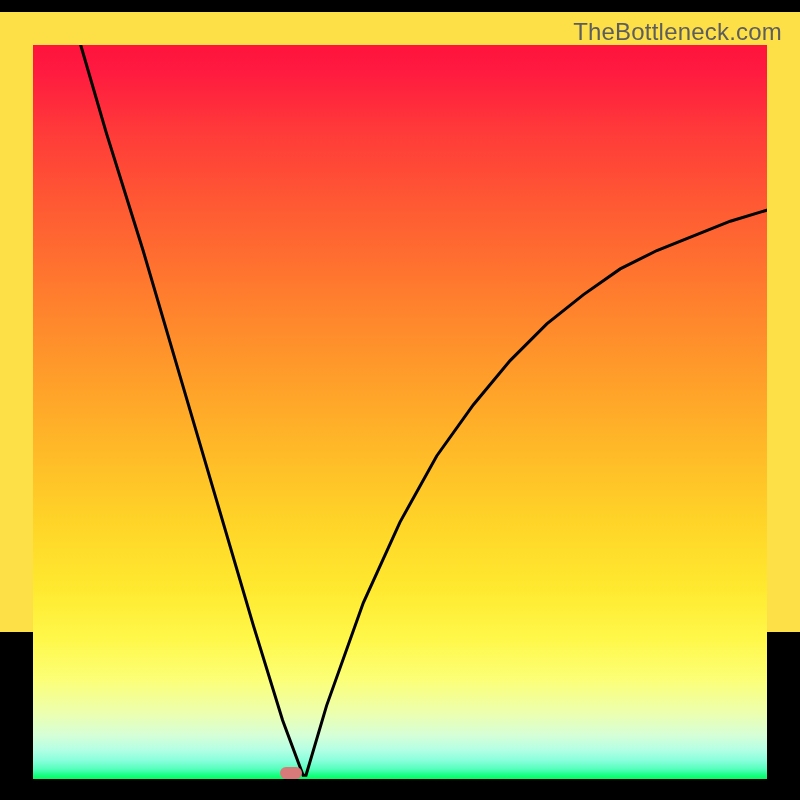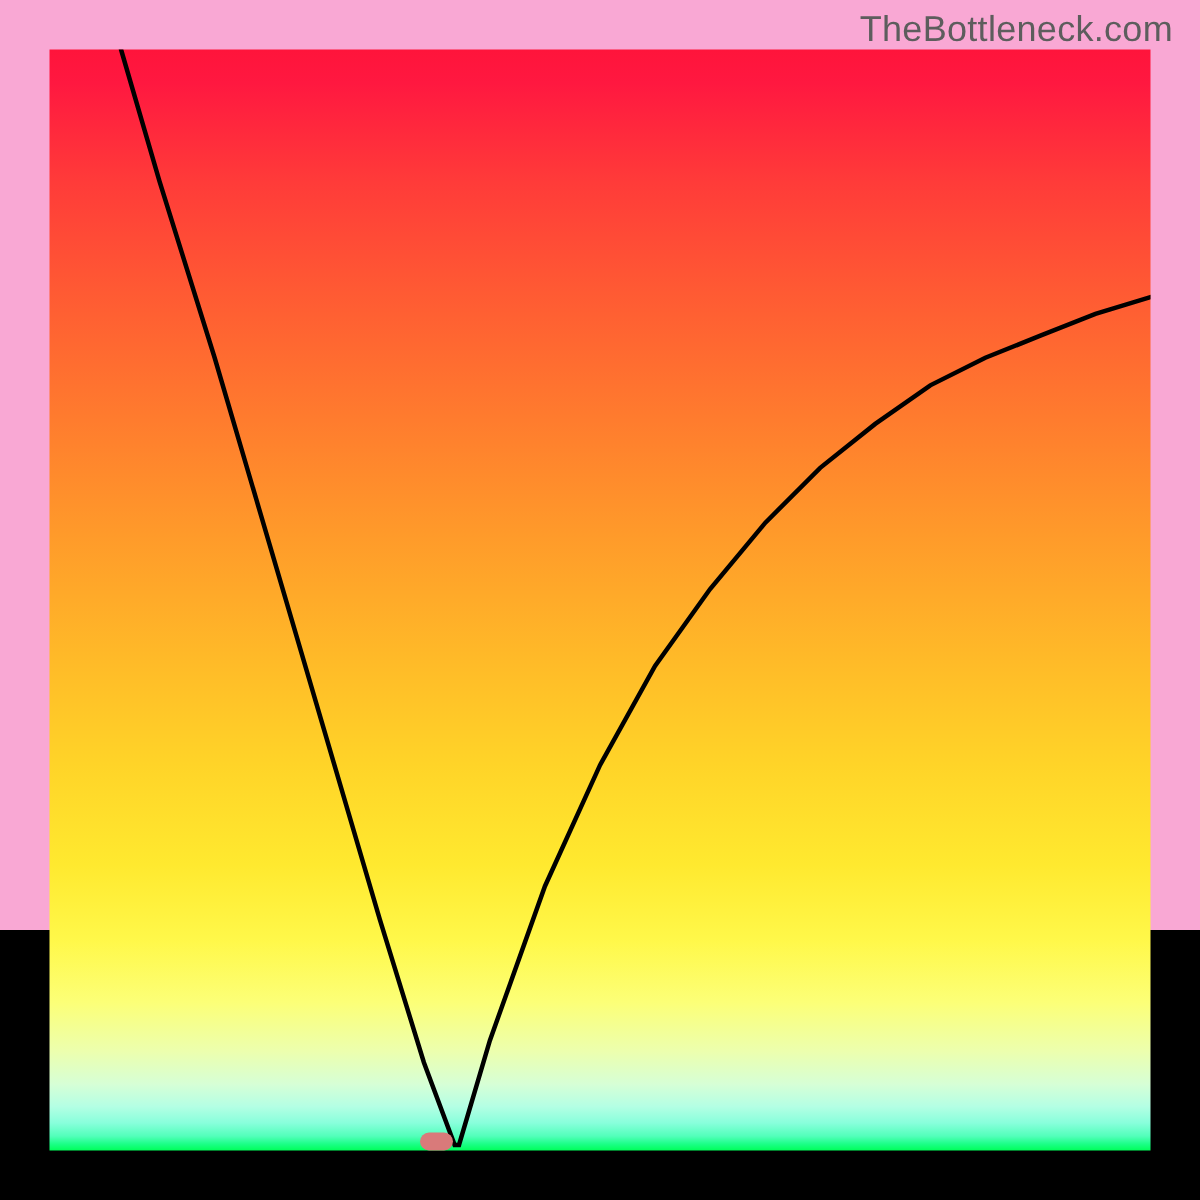--- a/index.html
+++ b/index.html
@@ -6,25 +6,25 @@
     margin: 0;
     padding: 0;
     width: 800px;
     height: 800px;
     background: #000;
     position: relative;
     font-family: Arial, sans-serif;
   }
   .outer {
     position: absolute;
-    top: 0;
+    top: 12px;
     left: 0;
     width: 800px;
     height: 620px;
-    background: #f9a8d4;
+    background: #fde047;
   }
   .plot {
     position: absolute;
     top: 33px;
     left: 33px;
     width: 734px;
     height: 734px;
     background: linear-gradient(to bottom,
       #ff143b 0%,
       #ff1840 3%,

